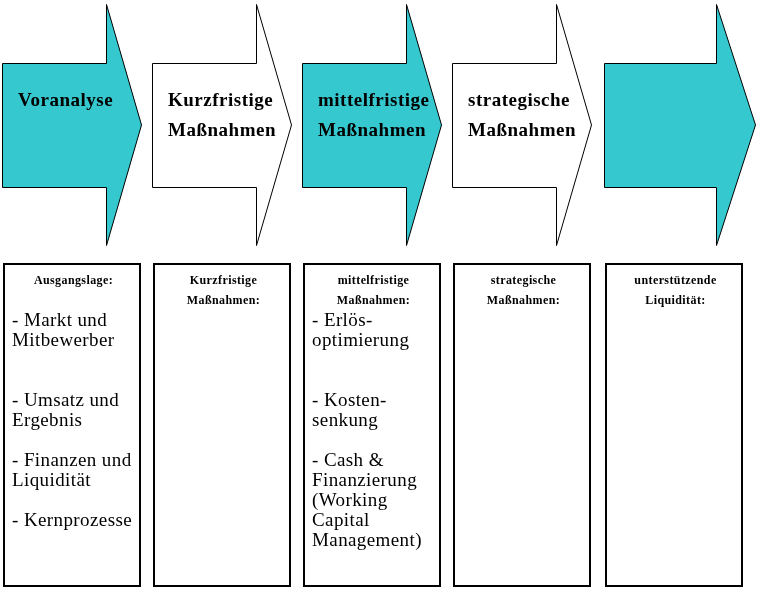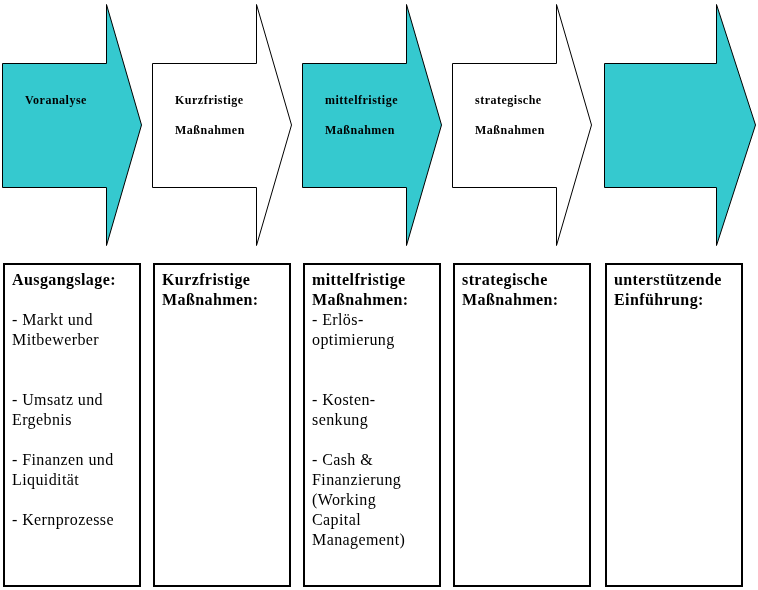--- a/index.html
+++ b/index.html
@@ -23,48 +23,49 @@
     height: 242px;
   }
   .arrow svg {
     position: absolute;
     left: 0;
     top: 0;
     overflow: visible;
   }
   .arrow-label {
     position: absolute;
-    left: 23px;
+    left: 16px;
     top: 81px;
     width: 134px;
     font-weight: bold;
-    font-size: 12px;
+    font-size: 19px;
     line-height: 30px;
     letter-spacing: 0.5px;
     white-space: pre-line;
   }
   .box {
     position: absolute;
     top: 263px;
     width: 138px;
     height: 324px;
     box-sizing: border-box;
     border: 2px solid #000000;
     background: #ffffff;
     padding: 5px 4px 0 7px;
   }
   .box-title {
     font-weight: bold;
-    font-size: 16px;
+    font-size: 12px;
     line-height: 20px;
     letter-spacing: 0.4px;
     white-space: pre-line;
+    text-align: center;
   }
   .box-body {
-    font-size: 16px;
+    font-size: 19px;
     line-height: 20px;
     letter-spacing: 0.4px;
     white-space: pre-line;
   }
 </style>
 </head>
 <body>
 
 <div class="canvas">
 
@@ -143,16 +144,16 @@
 Management)</div>
   </div>
 
   <div class="box" style="left:453px">
     <div class="box-title">strategische
 Maßnahmen:</div>
   </div>
 
   <div class="box" style="left:605px">
     <div class="box-title">unterstützende
-Einführung:</div>
+Liquidität:</div>
   </div>
 
 </div>
 
 </body></html>

